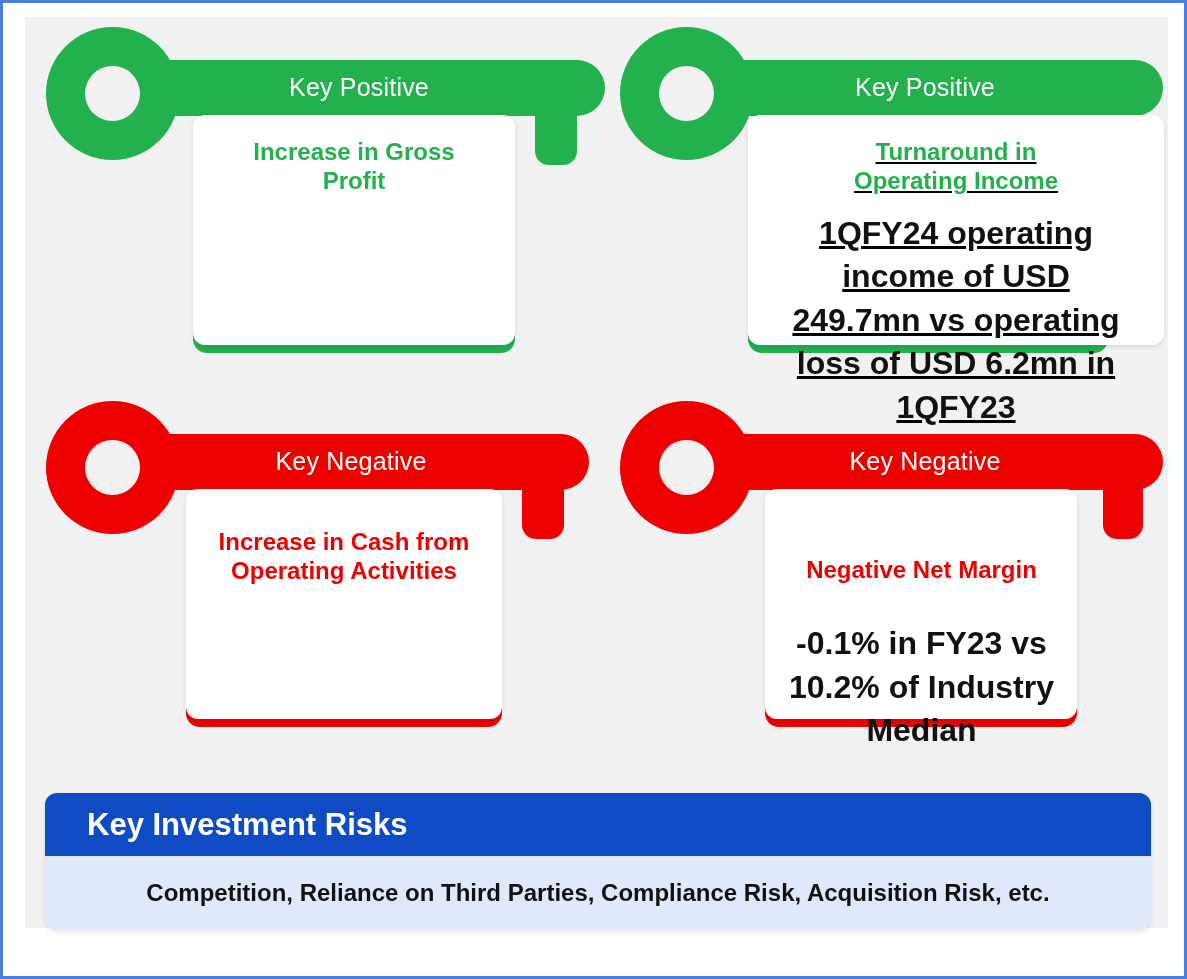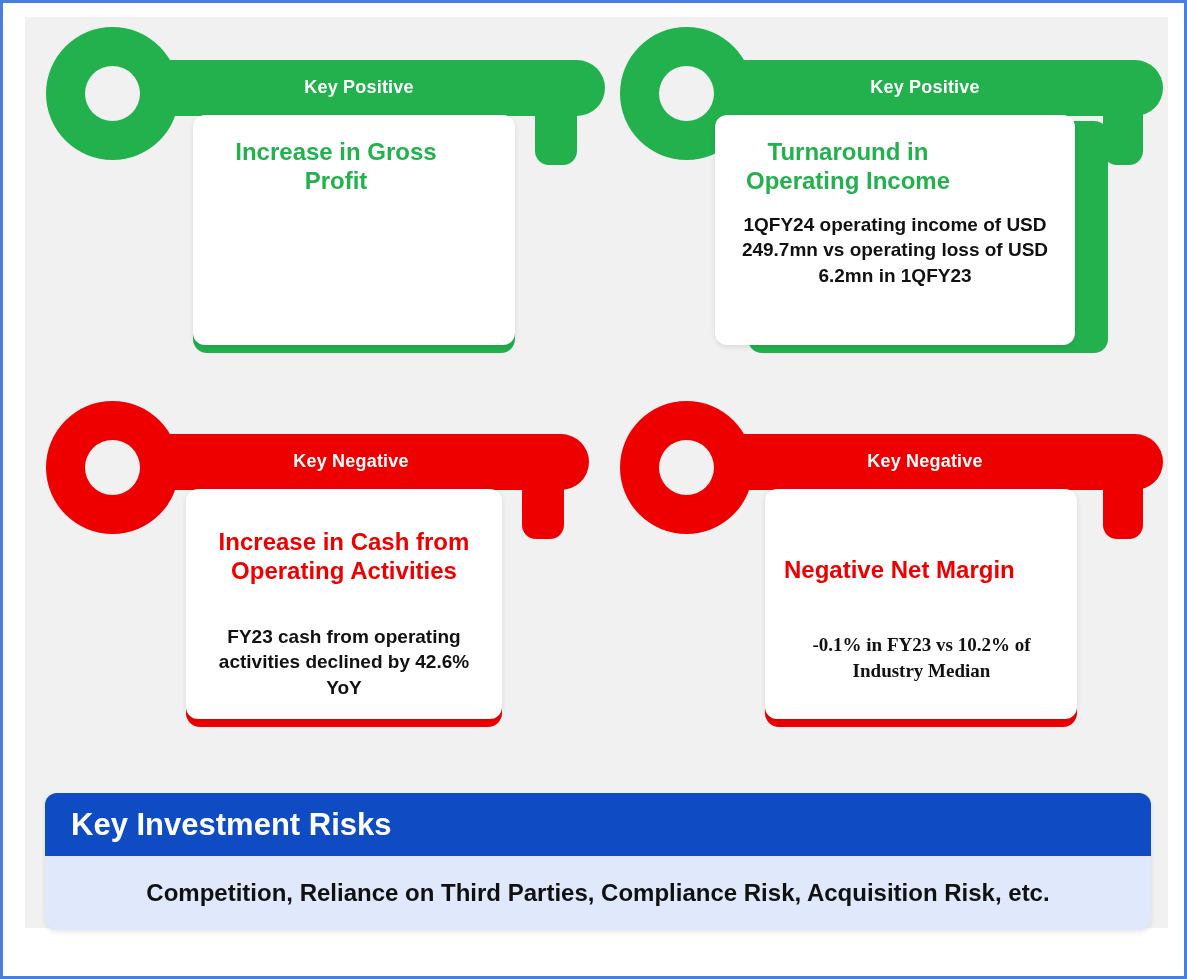--- a/index.html
+++ b/index.html
@@ -52,22 +52,22 @@
   
   .key-shaft {
     position: absolute;
     border-radius: 30px;
     display: flex;
     align-items: center;
     justify-content: center;
   }
   .key-shaft-label {
     color: #ffffff;
-    font-size: 18px;
-    font-weight: bold;
+    font-size: 25px;
+    font-weight: normal;
     letter-spacing: 0.2px;
     position: relative;
     top: -1px;
   }
 
   
   .key-tooth {
     position: absolute;
     border-radius: 0 0 14px 14px;
   }
@@ -78,32 +78,32 @@
     border-radius: 14px;
   }
   .card {
     position: absolute;
     background: #FFFFFF;
     border-radius: 12px;
     box-sizing: border-box;
     padding: 16px 18px 14px 18px;
     display: flex;
     flex-direction: column;
-    align-items: flex-start;
+    align-items: center;
     box-shadow: 0 2px 5px rgba(0,0,0,0.10);
   }
   .card-heading {
     font-size: 24px;
     font-weight: bold;
     line-height: 1.22;
     text-align: center;
     margin: 0;
   }
   .card-body {
-    font-size: 19px;
+    font-size: 32px;
     font-weight: bold;
     color: #111111;
     line-height: 1.36;
     text-align: center;
     margin: 0;
   }
 
   
   .risks {
     position: absolute;
@@ -114,21 +114,21 @@
     border-radius: 12px;
     background: #E0E8FC;
     box-shadow: 0 2px 5px rgba(0,0,0,0.10);
     overflow: hidden;
   }
   .risks-header {
     height: 63px;
     background: #0F4CC4;
     display: flex;
     align-items: center;
-    padding-left: 26px;
+    padding-left: 42px;
     box-sizing: border-box;
   }
   .risks-title {
     color: #ffffff;
     font-size: 31px;
     font-weight: bold;
   }
   .risks-body {
     height: 74px;
     display: flex;
@@ -176,53 +176,52 @@
 
   <div class="keycard">
     <div class="key-shaft" style="left:684px; top:57px; width:476px; height:56px; background:#22B14C;">
       <span class="key-shaft-label">Key Positive</span>
     </div>
     <div class="key-tooth" style="left:1100px; top:100px; width:40px; height:62px; background:#22B14C;"></div>
     <div class="key-head" style="left:617px; top:24px; width:133px; height:133px; background:#22B14C;">
       <div class="key-head-hole" style="left:39px; top:39px; width:55px; height:55px;"></div>
     </div>
     <div class="card-strip" style="left:745px; top:118px; width:360px; height:232px; background:#22B14C;"></div>
-    <div class="card" style="left:712px; top:112px; width:360px; height:230px;">
+    <div class="card" style="left:745px; top:112px; width:416px; height:230px;text-decoration:underline;">
       <p class="card-heading" style="color:#22B14C; max-width:230px; margin-top:6px;">Turnaround in Operating Income</p>
       <p class="card-body" style="max-width:330px; margin-top:16px;">1QFY24 operating income of USD 249.7mn vs operating loss of USD 6.2mn in 1QFY23</p>
     </div>
   </div>
 
   <div class="keycard">
     <div class="key-shaft" style="left:110px; top:431px; width:476px; height:56px; background:#EE0000;">
       <span class="key-shaft-label">Key Negative</span>
     </div>
     <div class="key-tooth" style="left:519px; top:474px; width:42px; height:62px; background:#EE0000;"></div>
     <div class="key-head" style="left:43px; top:398px; width:133px; height:133px; background:#EE0000;">
       <div class="key-head-hole" style="left:39px; top:39px; width:55px; height:55px;"></div>
     </div>
     <div class="card-strip" style="left:183px; top:492px; width:316px; height:232px; background:#EE0000;"></div>
     <div class="card" style="left:183px; top:486px; width:316px; height:230px;">
       <p class="card-heading" style="color:#EE0000; max-width:280px; margin-top:22px;">Increase in Cash from Operating Activities</p>
-      <p class="card-body" style="max-width:300px; margin-top:38px;">FY23 cash from operating activities declined by 42.6% YoY</p>
     </div>
   </div>
 
   <div class="keycard">
     <div class="key-shaft" style="left:684px; top:431px; width:476px; height:56px; background:#EE0000;">
       <span class="key-shaft-label">Key Negative</span>
     </div>
     <div class="key-tooth" style="left:1100px; top:474px; width:40px; height:62px; background:#EE0000;"></div>
     <div class="key-head" style="left:617px; top:398px; width:133px; height:133px; background:#EE0000;">
       <div class="key-head-hole" style="left:39px; top:39px; width:55px; height:55px;"></div>
     </div>
     <div class="card-strip" style="left:762px; top:492px; width:312px; height:232px; background:#EE0000;"></div>
     <div class="card" style="left:762px; top:486px; width:312px; height:230px;padding-left:19px;">
       <p class="card-heading" style="color:#EE0000; max-width:290px; margin-top:50px;">Negative Net Margin</p>
-      <p class="card-body" style="max-width:300px; margin-top:48px;font-family:Liberation Serif, serif;">-0.1% in FY23 vs 10.2% of Industry Median</p>
+      <p class="card-body" style="max-width:300px; margin-top:38px;">-0.1% in FY23 vs 10.2% of Industry Median</p>
     </div>
   </div>
 
   <div class="risks">
     <div class="risks-header">
       <span class="risks-title">Key Investment Risks</span>
     </div>
     <div class="risks-body">
       <span class="risks-text">Competition, Reliance on Third Parties, Compliance Risk, Acquisition Risk, etc.</span>
     </div>

